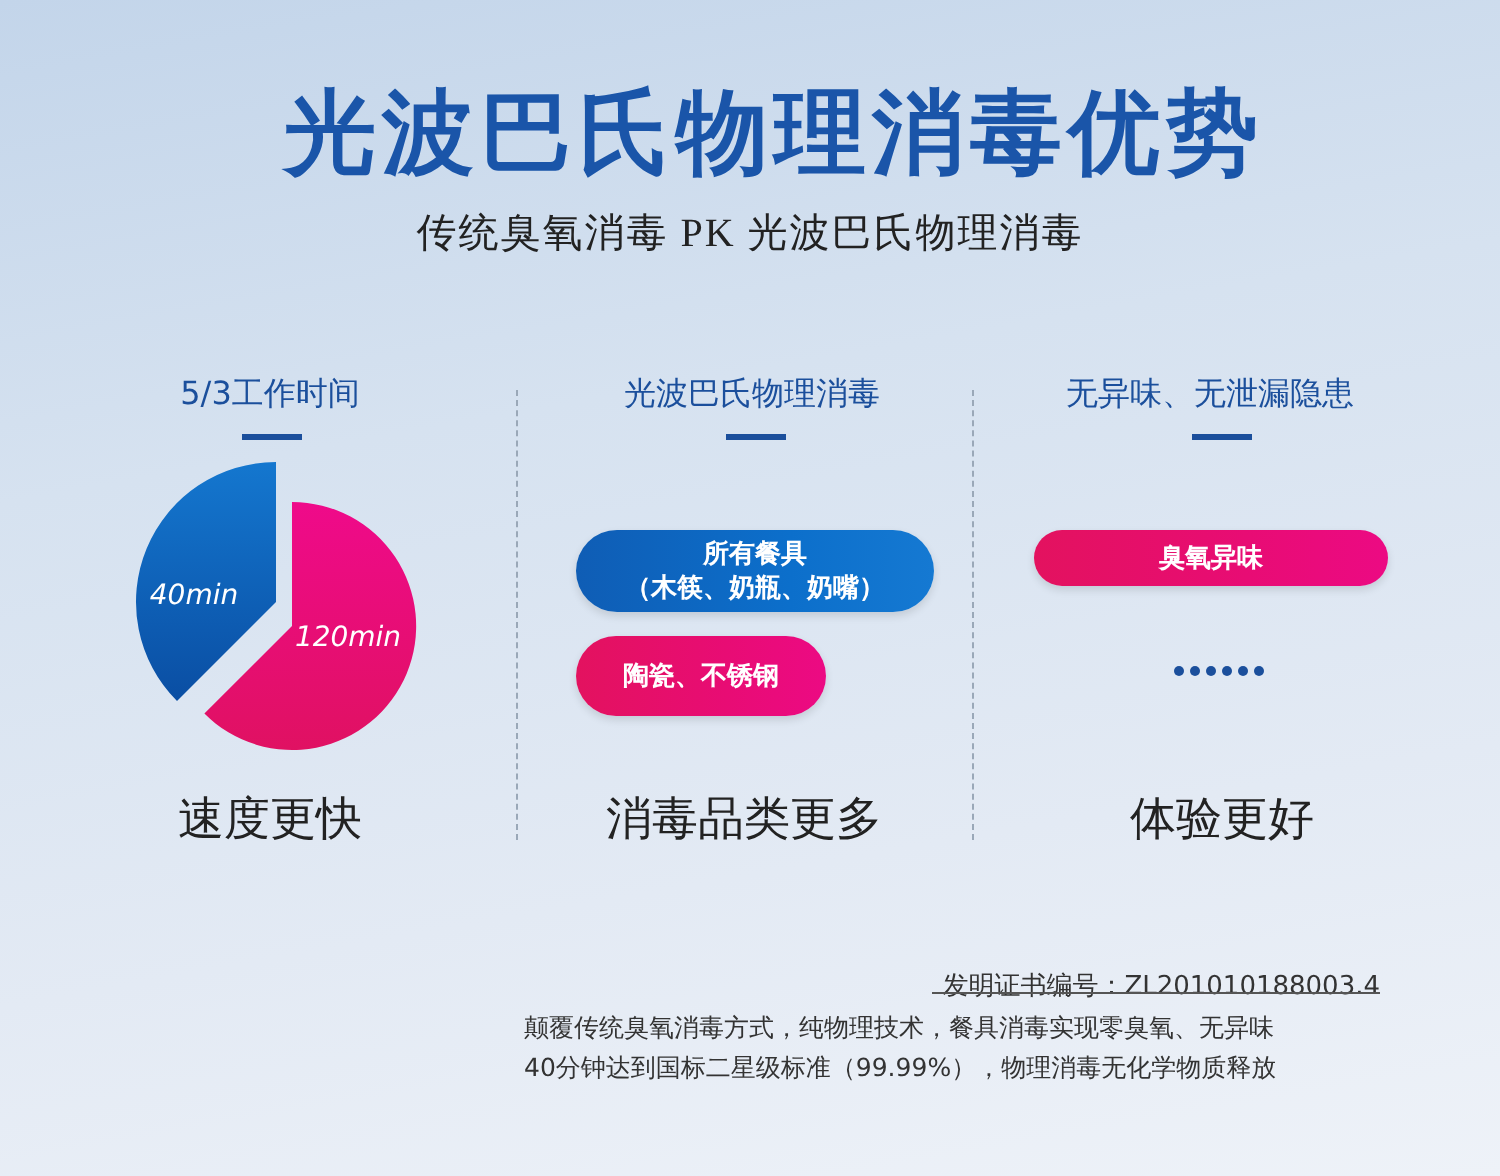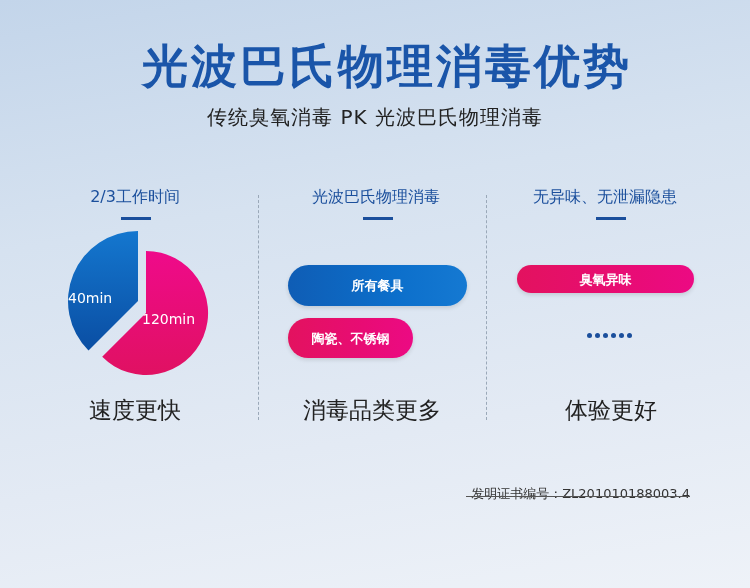--- a/index.html
+++ b/index.html
@@ -8,32 +8,32 @@
       font-family: "DejaVu Sans", "Liberation Sans", sans-serif;
       background: linear-gradient(170deg, #c3d5ea 0%, #d6e2f0 35%, #e3eaf4 70%, #eef2f8 100%);
     }
     .abs { position: absolute; }
     .title {
       left: 0; width: 750px; top: 38px; text-align: center;
       font-size: 46px; font-weight: bold; color: #1a55a9; letter-spacing: 3px; line-height: 56px; padding-left: 12px;
     }
     .subtitle {
       left: 0; width: 750px; top: 103px; text-align: center;
-      font-size: 20px; color: #222; line-height: 28px; letter-spacing: 1px;
+      font-size: 20px; color: #222; line-height: 28px; letter-spacing: 1px; font-family: Liberation Serif, serif;
     }
     .col-title {
       font-size: 16px; color: #1b4f9c; text-align: center; line-height: 22px; top: 186px;
     }
     .col-bar { height: 3px; background: #1b4f9c; top: 217px; width: 30px; }
     .divider {
       top: 195px; height: 225px; width: 0; border-left: 1px dashed #9aa8b8;
     }
     .pie { left: 50px; top: 225px; width: 170px; height: 170px; }
     .pie-label {
-      color: #fff; font-size: 14px; line-height: 18px; text-align: left;
+      color: #fff; font-size: 14px; line-height: 18px; text-align: center; font-style: italic;
     }
     .pill {
       border-radius: 21px; color: #fff; text-align: center; font-size: 13px; font-weight: bold;
       display: flex; flex-direction: column; justify-content: center; align-items: center;
       box-shadow: 0 2px 4px rgba(0,0,0,0.12);
     }
     .pill-blue { background: linear-gradient(90deg, #0f5db5 0%, #0c6fcb 60%, #1579d2 100%); }
     .pill-pink { background: linear-gradient(90deg, #e3125f 0%, #e80c74 60%, #ec0a83 100%); }
     .pill span { line-height: 17px; }
     .dots { top: 333px; left: 587px; display: flex; gap: 3px; }
@@ -52,21 +52,21 @@
   </style>
 </head>
 <body>
 
 <div class="abs title">光波巴氏物理消毒优势</div>
 <div class="abs subtitle">传统臭氧消毒 PK 光波巴氏物理消毒</div>
 
 <div class="abs divider" style="left:258px;"></div>
 <div class="abs divider" style="left:486px;"></div>
 
-<div class="abs col-title" style="left:35px;width:200px;">2/3工作时间</div>
+<div class="abs col-title" style="left:35px;width:200px;">5/3工作时间</div>
 <div class="abs col-bar" style="left:121px;"></div>
 
 <div class="abs pie">
   <svg width="170" height="170" viewBox="0 0 170 170">
     <defs>
       <linearGradient id="gBlue" x1="0" y1="0" x2="0" y2="1">
         <stop offset="0" stop-color="#1477cf"></stop>
         <stop offset="1" stop-color="#0a4ea3"></stop>
       </linearGradient>
       <linearGradient id="gPink" x1="0" y1="0" x2="0" y2="1">
@@ -83,20 +83,21 @@
   <div class="abs pie-label" style="left:92px;top:85px;width:64px;">120min</div>
 </div>
 
 <div class="abs col-foot" style="left:35px;width:200px;">速度更快</div>
 
 <div class="abs col-title" style="left:276px;width:200px;">光波巴氏物理消毒</div>
 <div class="abs col-bar" style="left:363px;"></div>
 
 <div class="abs pill pill-blue" style="left:288px;top:265px;width:179px;height:41px;">
   <span>所有餐具</span>
+  <span>（木筷、奶瓶、奶嘴）</span>
 </div>
 <div class="abs pill pill-pink" style="left:288px;top:318px;width:125px;height:40px;">
   <span>陶瓷、不锈钢</span>
 </div>
 
 <div class="abs col-foot" style="left:272px;width:200px;">消毒品类更多</div>
 
 <div class="abs col-title" style="left:505px;width:200px;">无异味、无泄漏隐患</div>
 <div class="abs col-bar" style="left:596px;"></div>
 
@@ -112,13 +113,15 @@
   <span class="dot"></span>
   <span class="dot"></span>
 </div>
 
 <div class="abs col-foot" style="left:511px;width:200px;">体验更好</div>
 
 <div class="abs patent">发明证书编号：ZL201010188003.4</div>
 <div class="abs patent-line"></div>
 
 <div class="abs desc">
+  <div>颠覆传统臭氧消毒方式，纯物理技术，餐具消毒实现零臭氧、无异味</div>
+  <div>40分钟达到国标二星级标准（99.99%），物理消毒无化学物质释放</div>
 </div>
 
 </body></html>

